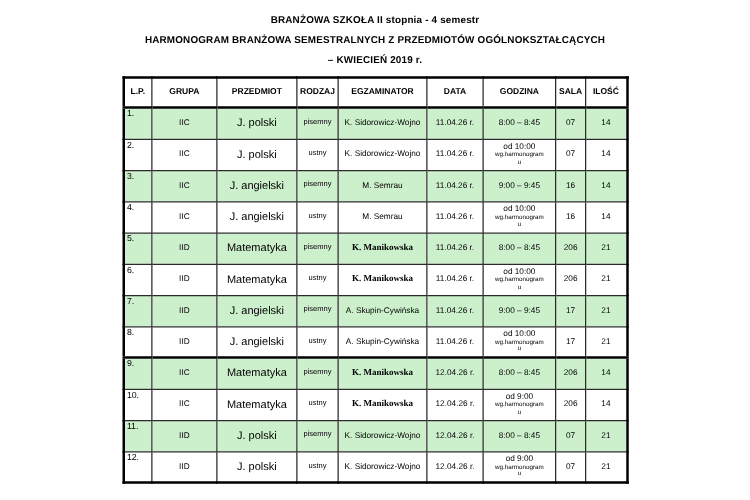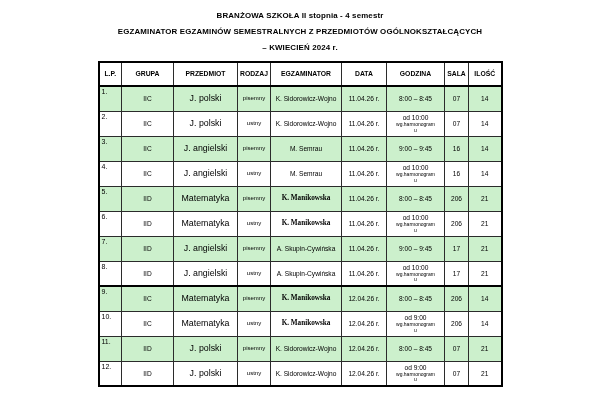--- a/index.html
+++ b/index.html
@@ -26,22 +26,22 @@
   tr.thick-top td{border-top:2.5px solid var(--thick);}
   .godz-main{display:block;font-size:6.6px;line-height:8px;}
   .godz-sub{display:block;font-size:5px;line-height:5.5px;width:39px;margin:0 auto;word-break:break-all;}
 </style>
 </head>
 <body>
 
 <div class="page">
   <div class="titles">
     <div>BRANŻOWA SZKOŁA II stopnia - 4 semestr</div>
-    <div>EGZAMINATOR EGZAMINÓW SEMESTRALNYCH Z PRZEDMIOTÓW OGÓLNOKSZTAŁCĄCYCH</div>
-    <div>– KWIECIEŃ 2024 r.</div>
+    <div>HARMONOGRAM BRANŻOWA SEMESTRALNYCH Z PRZEDMIOTÓW OGÓLNOKSZTAŁCĄCYCH</div>
+    <div>– KWIECIEŃ 2019 r.</div>
   </div>
 
   <table>
     <colgroup>
       <col style="width:23px">
         <col style="width:52px">
         <col style="width:64px">
       <col style="width:33px">
         <col style="width:71px">
         <col style="width:45px">

